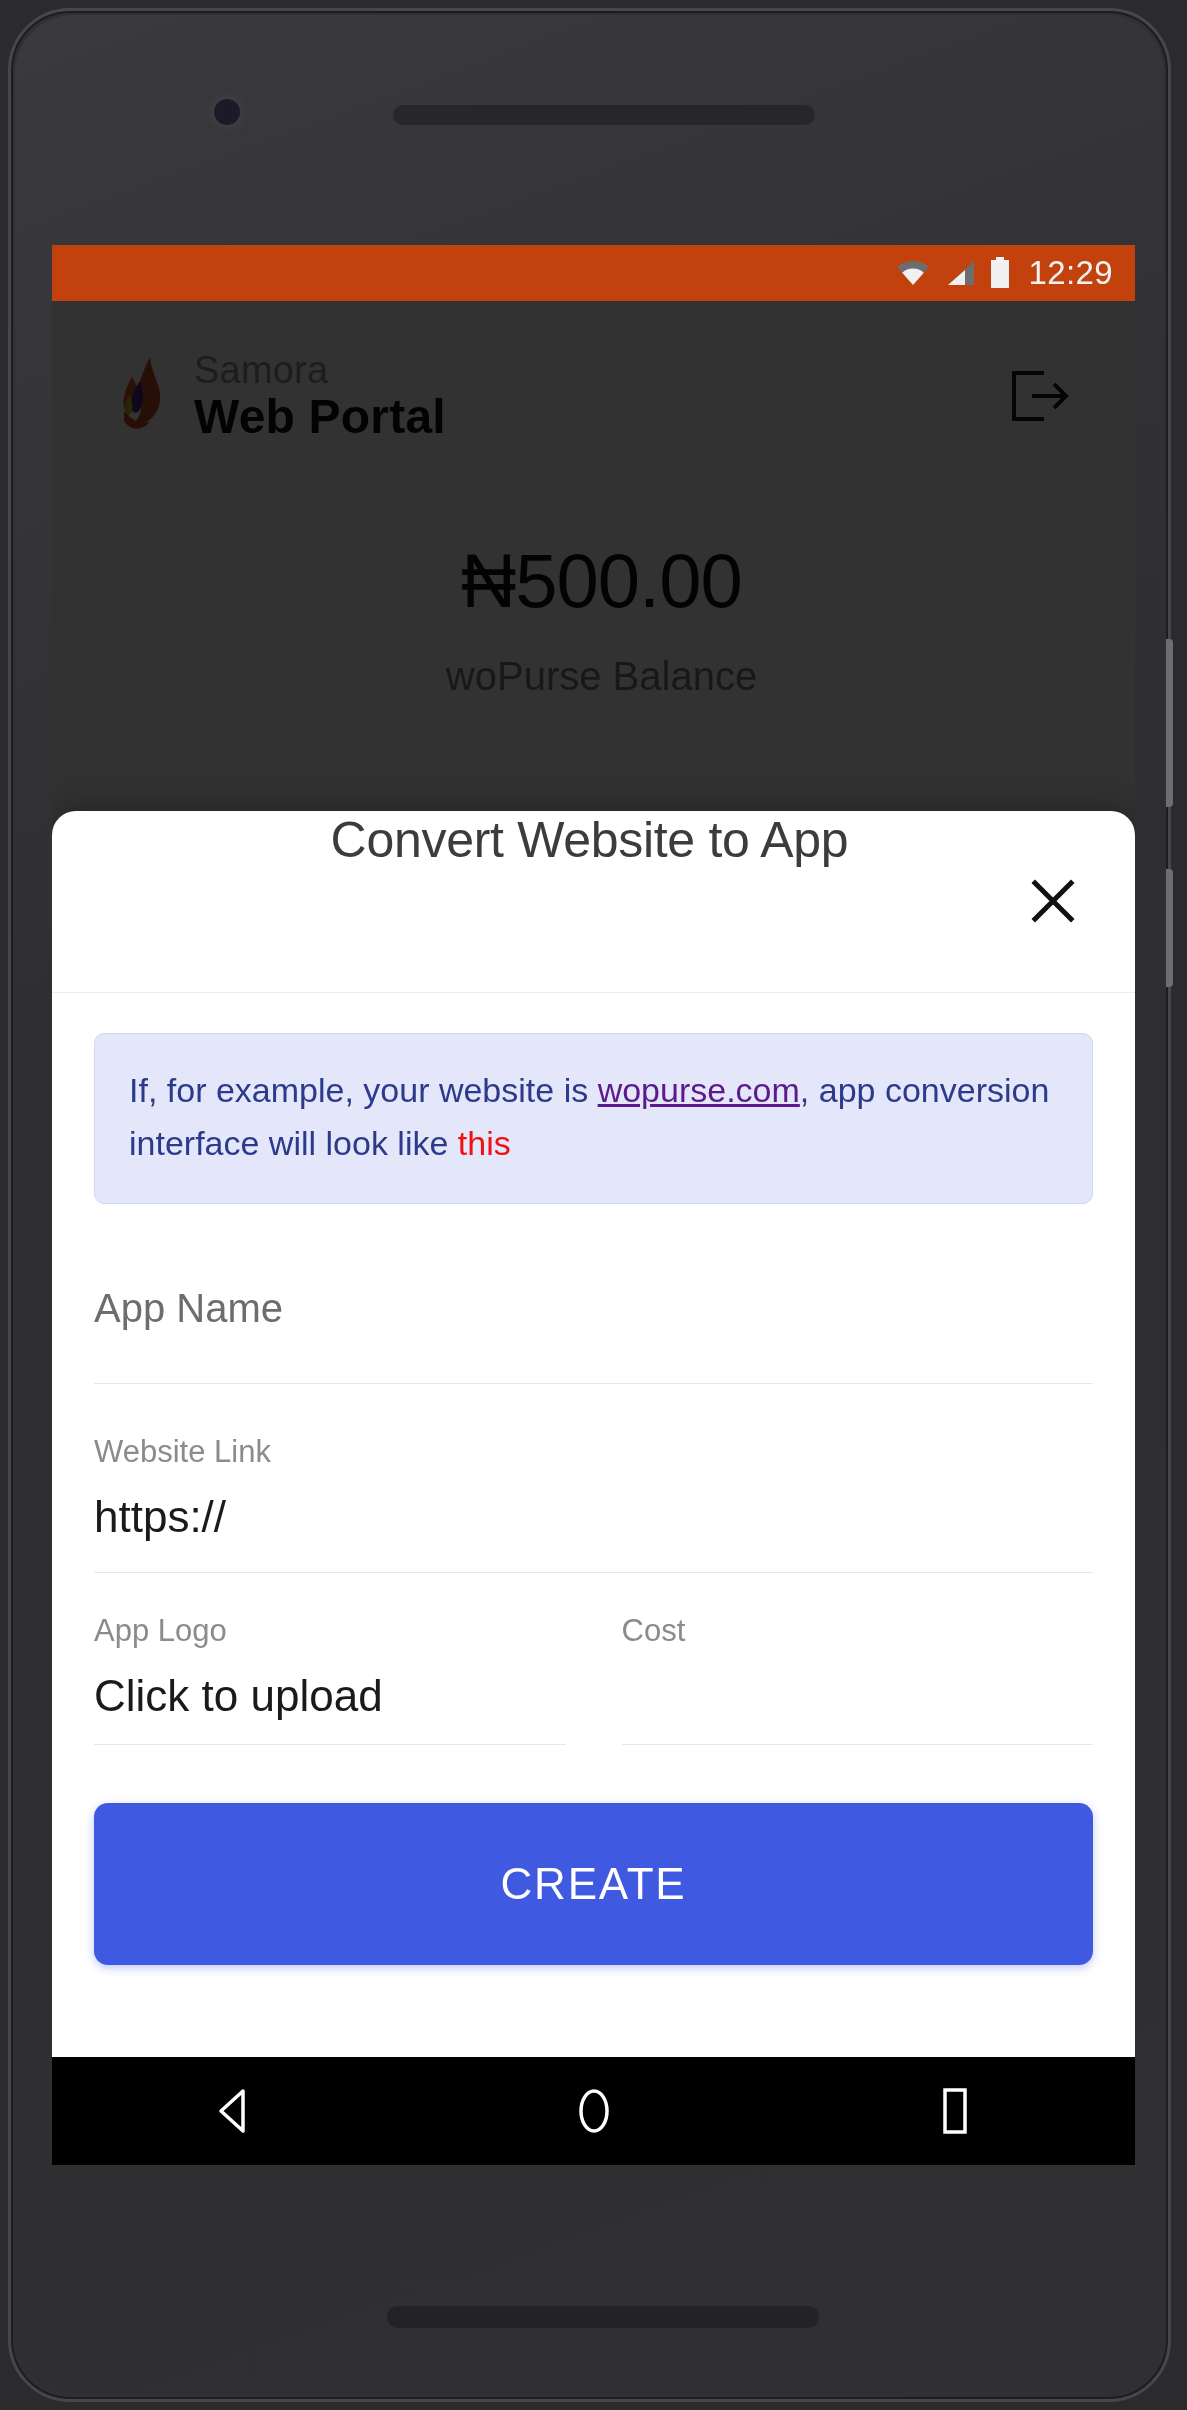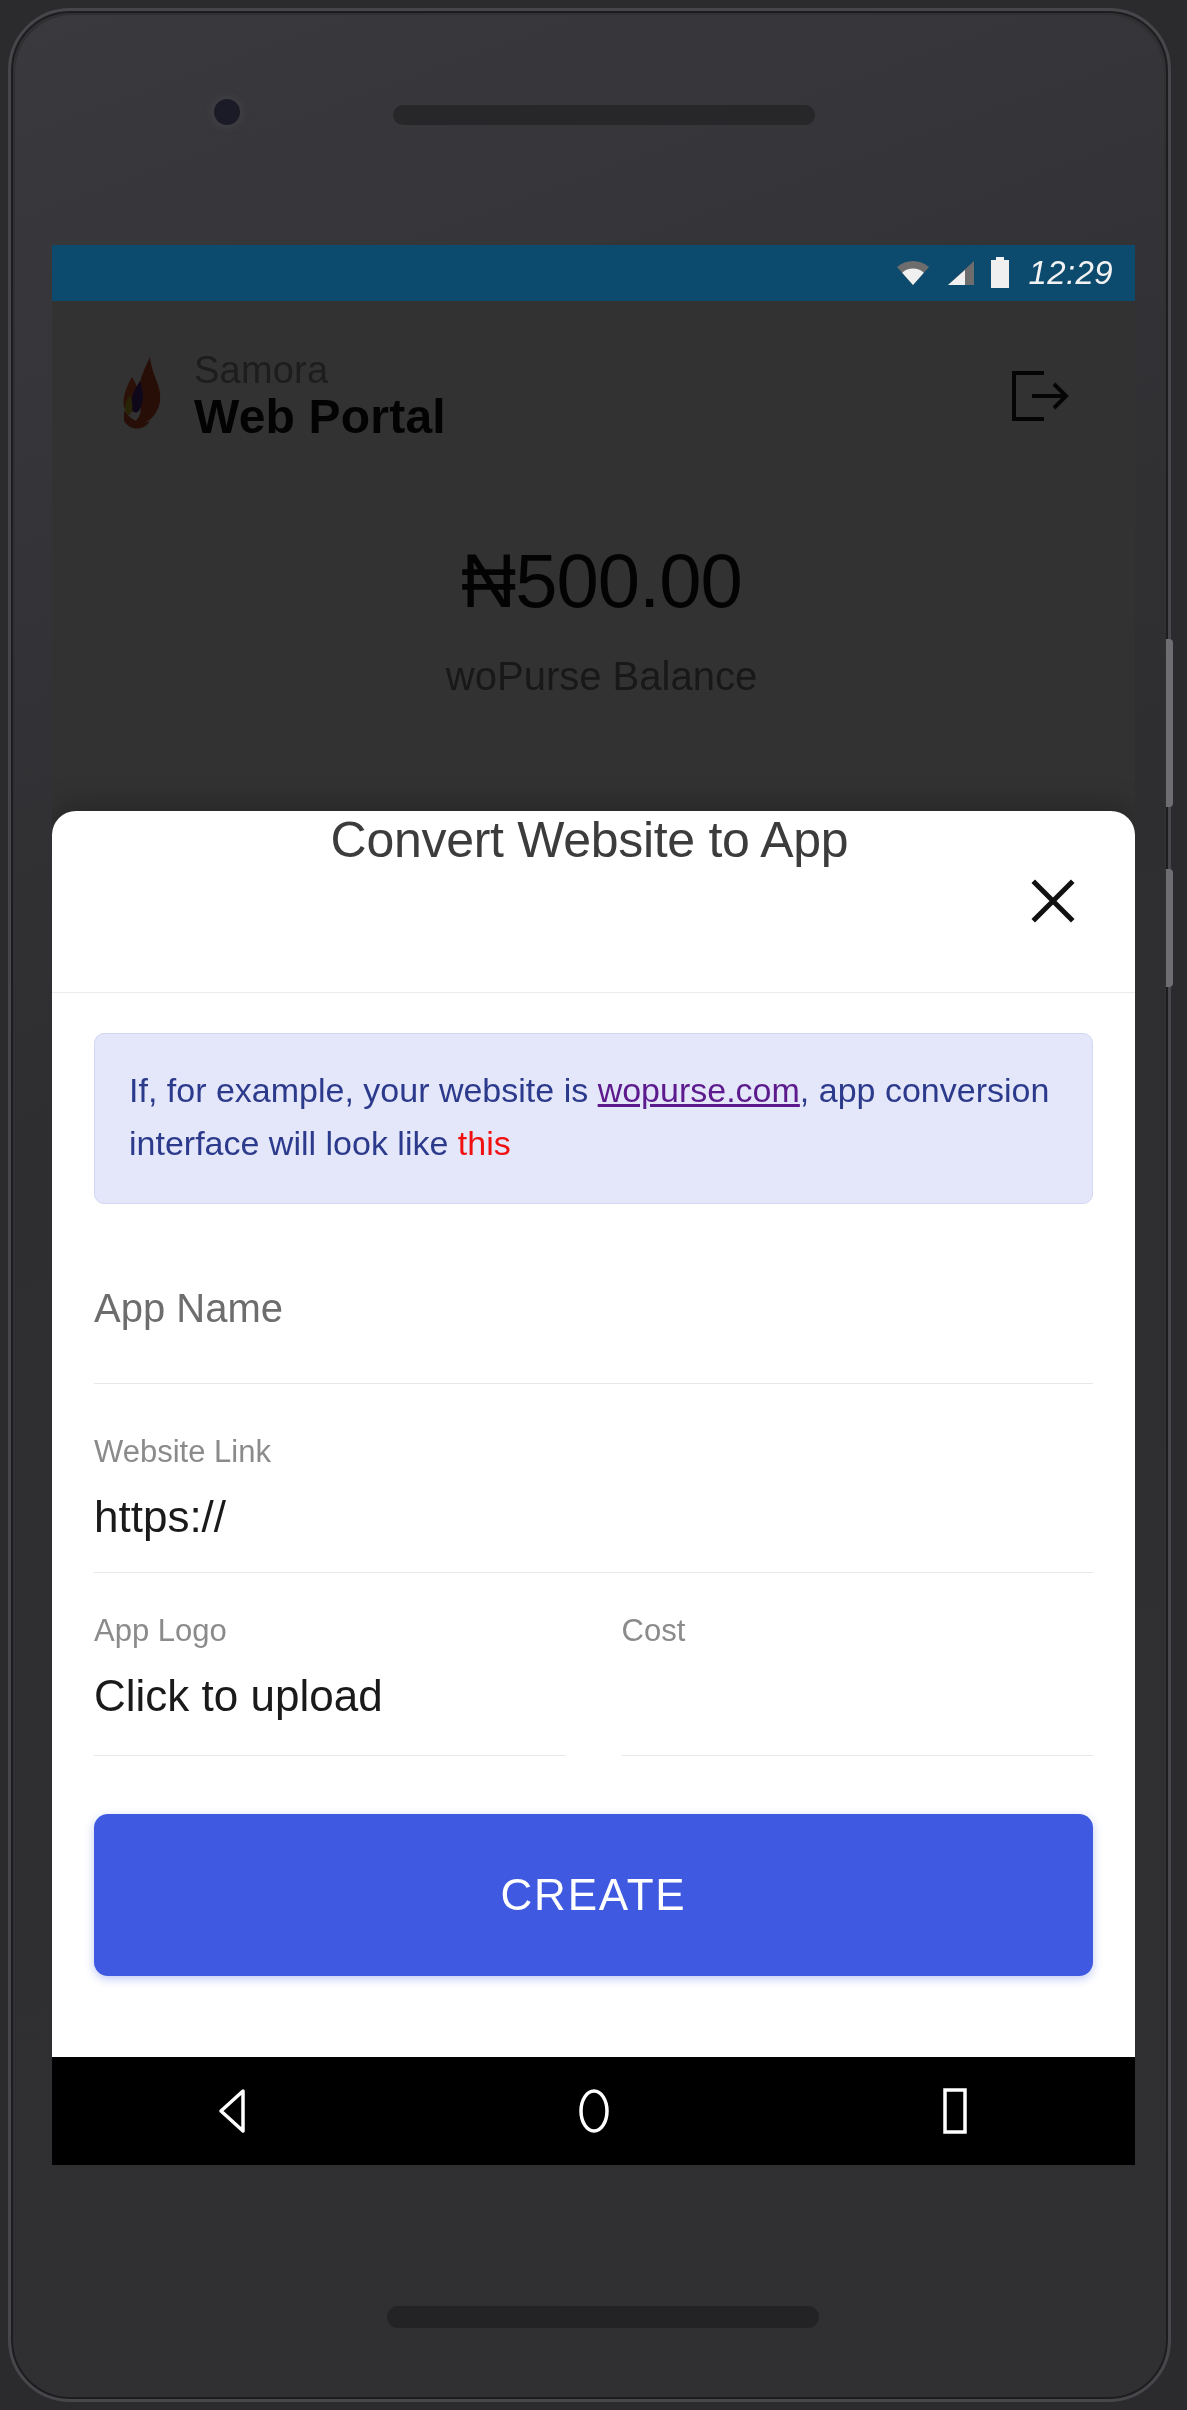--- a/index.html
+++ b/index.html
@@ -63,23 +63,23 @@
     left:41px; top:234px;
     width:1083px; height:1920px;
     background:#ffffff;
     overflow:hidden;
   }
 
   
   #status-bar{
     position:absolute; left:0; top:0;
     width:100%; height:56px;
-    background:#0c4a6e;
+    background:#c2410c;
     display:flex; align-items:center; justify-content:flex-end;
-    padding-right:22px; gap:13px;font-style:italic;
+    padding-right:22px; gap:13px;
   }
   .sb-icon{display:block;}
   #status-time{
     color:#f2f2f2; font-size:33px; letter-spacing:.4px;
     font-family:"Liberation Sans", sans-serif;
     margin-left:4px;
   }
 
   
   #app-bg{
@@ -178,21 +178,21 @@
   }
   .field-placeholder{
     font-size:40px; color:#6d6d6d; font-weight:400;
     display:block;
   }
   #field-app-name{ padding-top:26px; padding-bottom:52px; }
   #field-website{ margin-top:50px; padding-bottom:30px; }
   #field-row{
     display:flex; gap:56px; margin-top:40px;
   }
-  #field-row .field{ flex:1; padding-bottom:34px; }
+  #field-row .field{ flex:1; padding-bottom:23px; }
 
   #create-button{
     display:block; width:100%;
     margin-top:58px;
     height:162px;
     background:#3f5ae0;
     border:none; border-radius:14px;
     color:#fff; font-size:44px; font-weight:400;
     letter-spacing:1.8px;
     font-family:"Liberation Sans", sans-serif;

